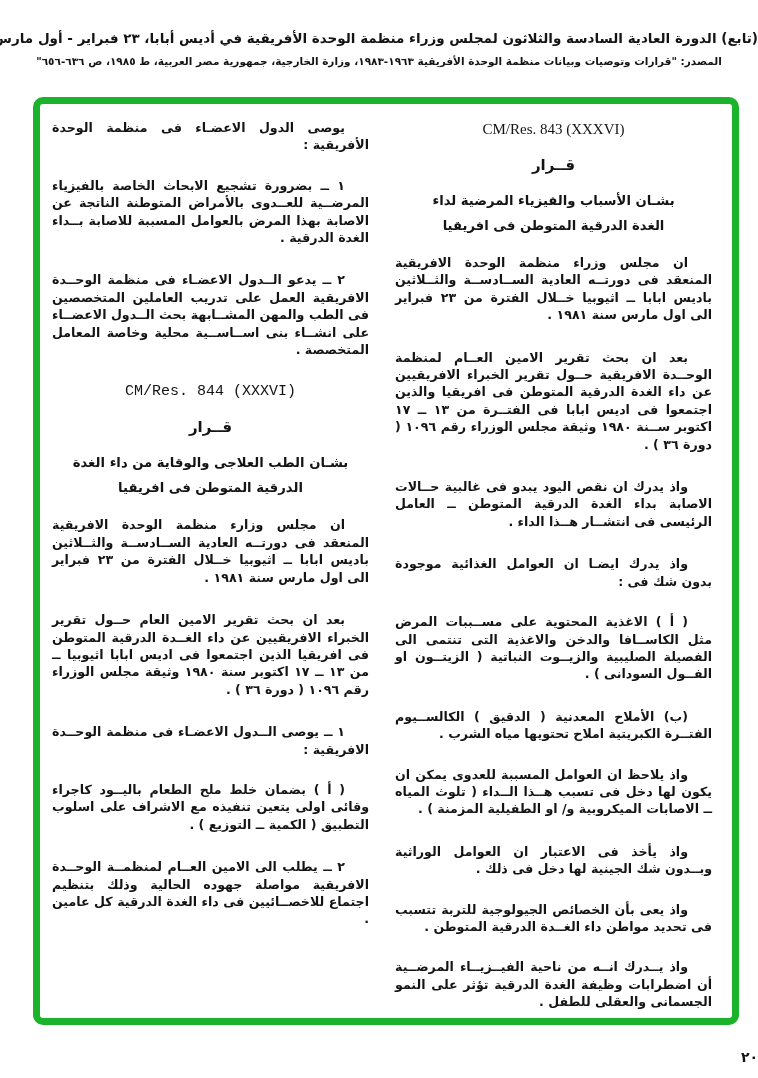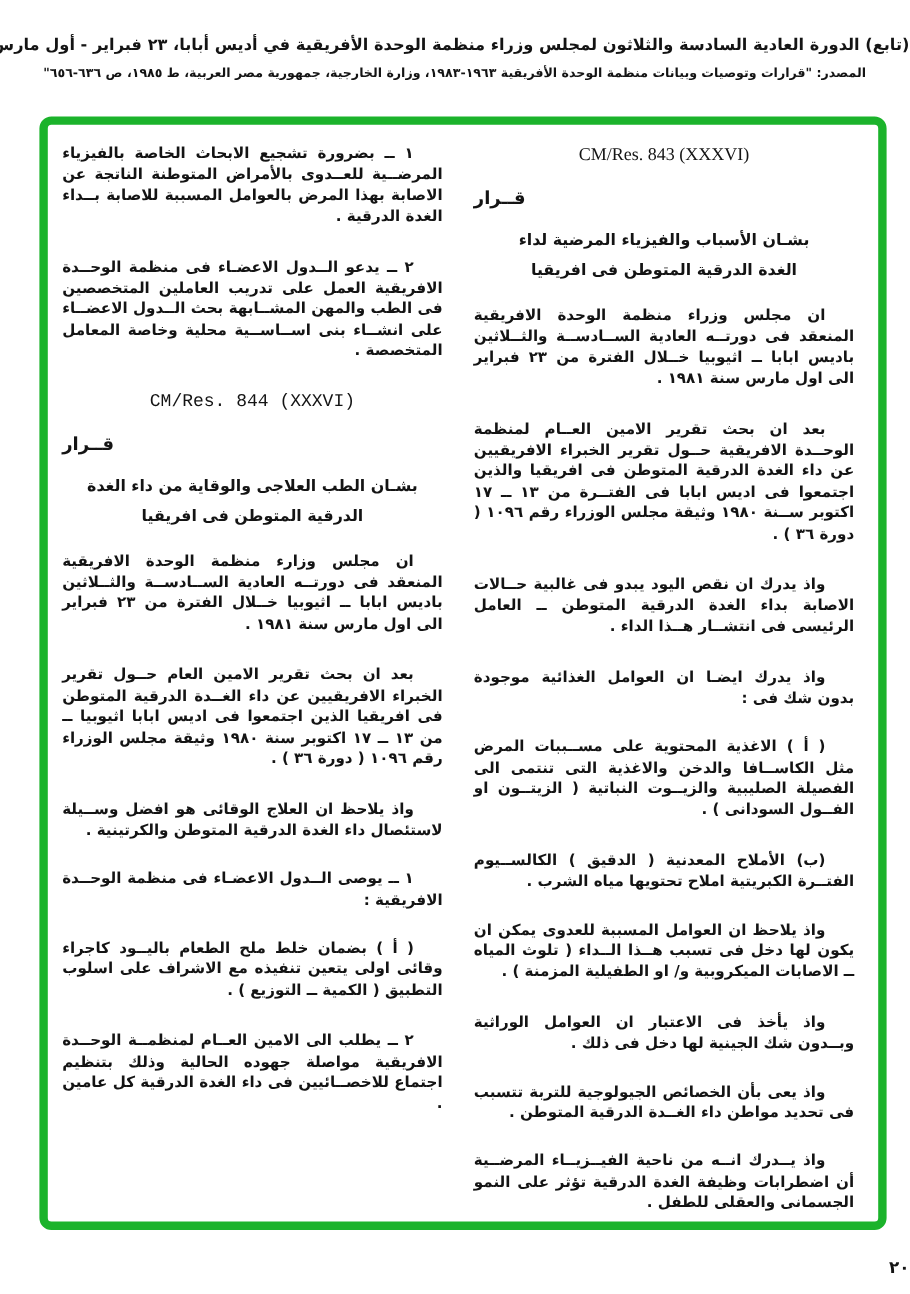--- a/index.html
+++ b/index.html
@@ -66,21 +66,21 @@
   .doc-ref {
     direction: ltr;
     text-align: center;
     font-family: "Liberation Serif", serif;
     font-size: 15px;
     font-weight: normal;
     margin: 2px 0 18px 0;
     white-space: nowrap;
   }
   .res-title {
-    text-align: left;
+    text-align: center;
     font-size: 15px;
     font-weight: bold;
     margin: 0 0 14px 0;
   }
   .res-subtitle {
     text-align: center;
     font-size: 13.2px;
     font-weight: bold;
     line-height: 25px;
     margin: 0 0 16px 0;
@@ -136,32 +136,32 @@
         <p class="para tight">واذ يدرك ايضـا ان العوامل الغذائية موجودة بدون شك فى :</p>
         <p class="para">( أ ) الاغذية المحتوية على مســببات المرض مثل الكاســافا والدخن والاغذية التى تنتمى الى الفصيلة الصليبية والزيــوت النباتية ( الزيتــون او الفــول السودانى ) .</p>
         <p class="para tight">(ب) الأملاح المعدنية ( الدقيق ) الكالســيوم الفتــرة الكبريتية املاح تحتويها مياه الشرب .</p>
         <p class="para">واذ يلاحظ ان العوامل المسببة للعدوى يمكن ان يكون لها دخل فى تسبب هــذا الــداء ( تلوث المياه ــ الاصابات الميكروبية و/ او الطفيلية المزمنة ) .</p>
         <p class="para tight">واذ يأخذ فى الاعتبار ان العوامل الوراثية وبــدون شك الجينية لها دخل فى ذلك .</p>
         <p class="para tight">واذ يعى بأن الخصائص الجيولوجية للتربة تتسبب فى تحديد مواطن داء الغــدة الدرقية المتوطن .</p>
         <p class="para">واذ يــدرك انــه من ناحية الفيــزيــاء المرضــية أن اضطرابات وظيفة الغدة الدرقية تؤثر على النمو الجسمانى والعقلى للطفل .</p>
       </div>
 
       <div class="col col-left">
+        <p class="para tight">يوصى الدول الاعضـاء فى منظمة الوحدة الأفريقية :</p>
         <p class="para">١ ــ بضرورة تشجيع الابحاث الخاصة بالفيزياء المرضــية للعــدوى بالأمراض المتوطنة الناتجة عن الاصابة بهذا المرض بالعوامل المسببة للاصابة بــداء الغدة الدرقية .</p>
         <p class="para">٢ ــ يدعو الــدول الاعضـاء فى منظمة الوحــدة الافريقية العمل على تدريب العاملين المتخصصين فى الطب والمهن المشــابهة بحث الــدول الاعضــاء على انشــاء بنى اســاســية محلية وخاصة المعامل المتخصصة .</p>
 
         <div class="doc-ref">CM/Res. 844 (XXXVI)</div>
         <div class="res-title">قــرار</div>
         <div class="res-subtitle">
           <div>بشـان الطب العلاجى والوقاية من داء الغدة</div>
           <div>الدرقية المتوطن فى افريقيا</div>
         </div>
         <p class="para">ان مجلس وزارء منظمة الوحدة الافريقية المنعقد فى دورتــه العادية الســادســة والثــلاثين باديس ابابا ــ اثيوبيا خــلال الفترة من ٢٣ فبراير الى اول مارس سنة ١٩٨١ .</p>
         <p class="para">بعد ان بحث تقرير الامين العام حــول تقرير الخبراء الافريقيين عن داء الغــدة الدرقية المتوطن فى افريقيا الذين اجتمعوا فى اديس ابابا اثيوبيا ــ من ١٣ ــ ١٧ اكتوبر سنة ١٩٨٠ وثيقة مجلس الوزراء رقم ١٠٩٦ ( دورة ٣٦ ) .</p>
-        <p class="para tight">واذ يلاحظ ان العلاج الوقائى هو افضل وســيلة لاستئصال داء الغدة الدرقية المتوطن والكرتينية .</p>
         <p class="para tight">١ ــ يوصى الــدول الاعضـاء فى منظمة الوحــدة الافريقية :</p>
         <p class="para">( أ ) بضمان خلط ملح الطعام باليــود كاجراء وقائى اولى يتعين تنفيذه مع الاشراف على اسلوب التطبيق ( الكمية ــ التوزيع ) .</p>
         <p class="para">٢ ــ يطلب الى الامين العــام لمنظمــة الوحــدة الافريقية مواصلة جهوده الحالية وذلك بتنظيم اجتماع للاخصــائيين فى داء الغدة الدرقية كل عامين .</p>
       </div>
 
     </div>
   </div>
 
   <div class="page-number">٢٠</div>
 

